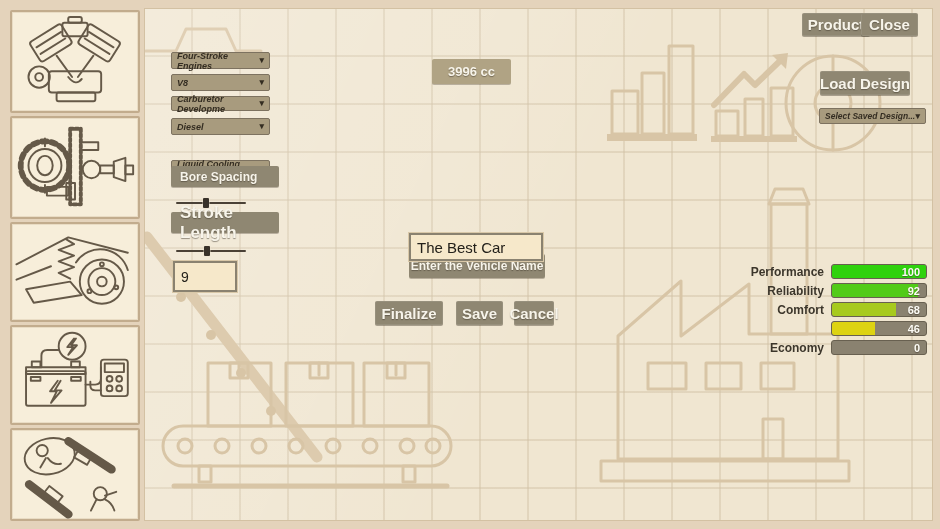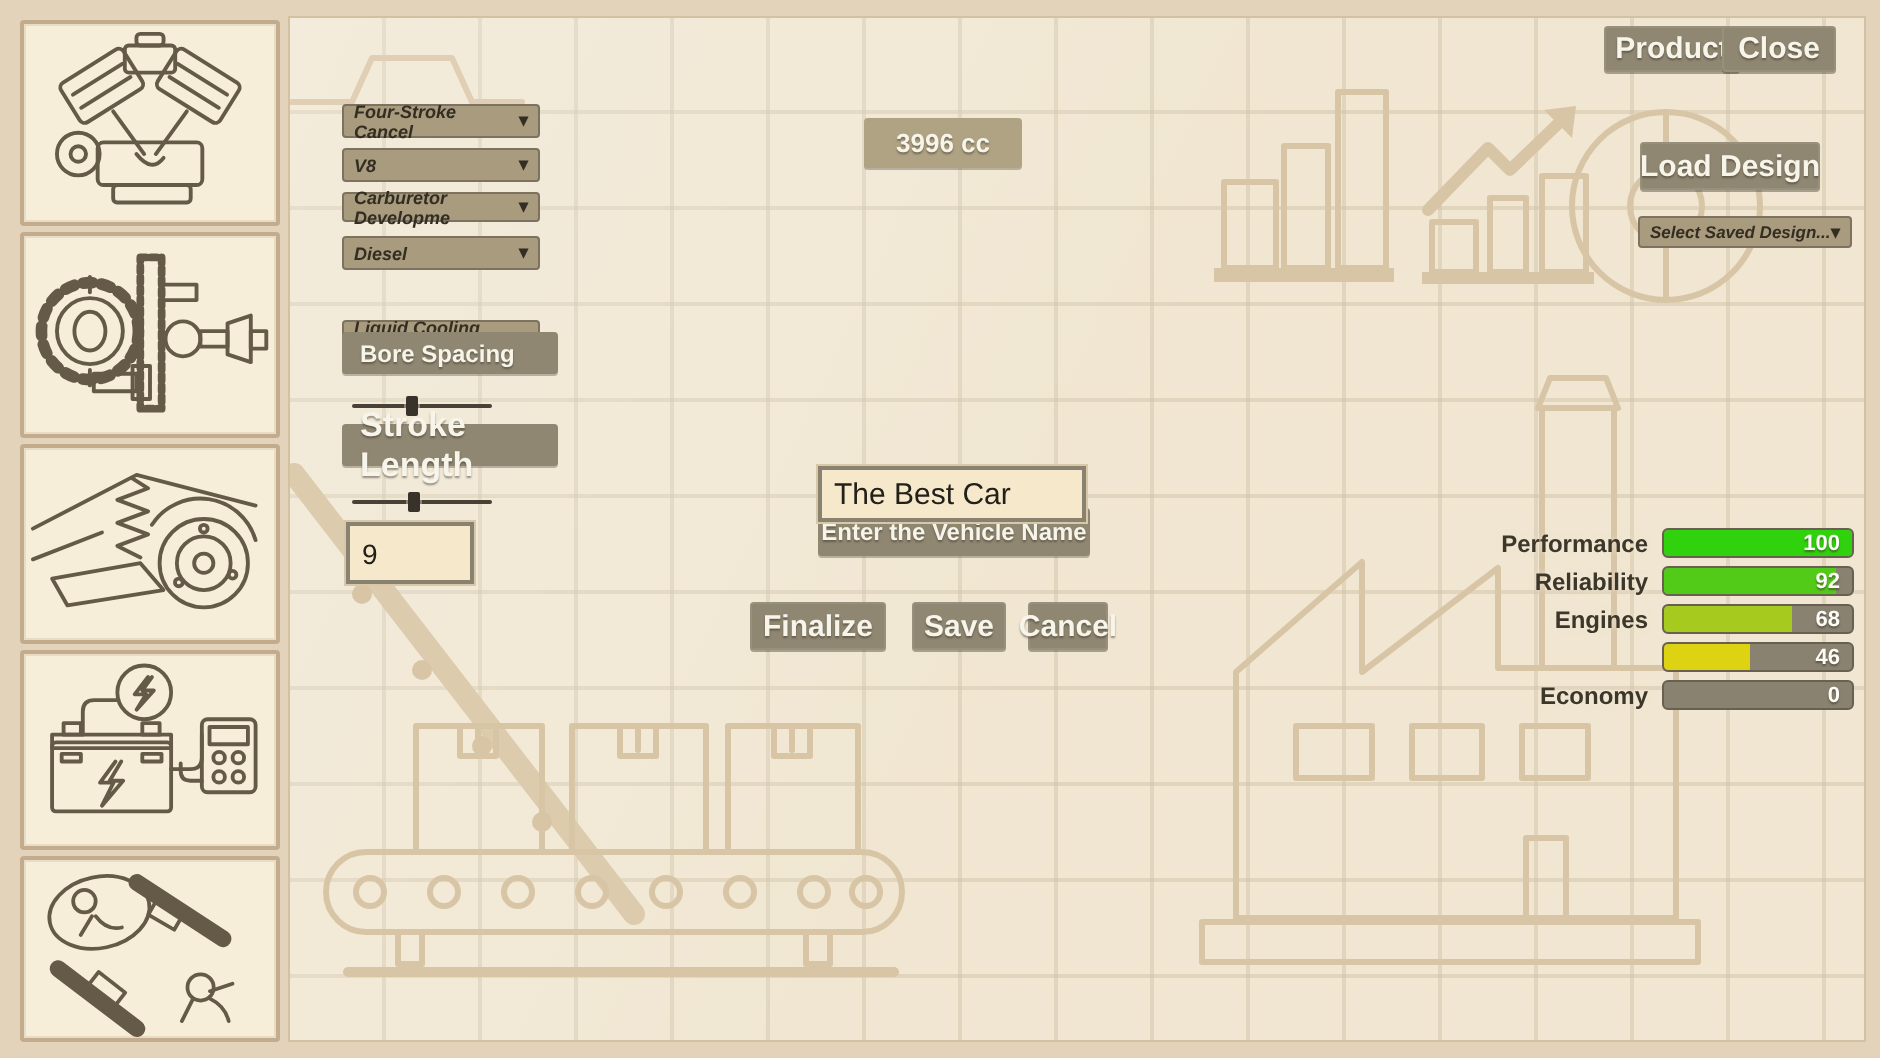--- a/index.html
+++ b/index.html
@@ -207,21 +207,21 @@
         <rect x="54" y="457" width="12" height="16"></rect>
           <rect x="258" y="457" width="12" height="16"></rect>
         <line x1="29" y1="477" x2="302" y2="477" stroke-width="5"></line>
       </g>
     </svg>
 
     <div class="btn" style="left:643px;top:4px;width:68px;height:23px;font-size:15px;margin-left:14px;">Product</div>
     <div class="btn" style="left:716px;top:4px;width:57px;height:23px;font-size:15px;">Close</div>
 
     <div class="dropdown" style="left:26px;top:43px;width:99px;height:17px;">
-      <span>Four-Stroke Cancel</span>
+      <span>Four-Stroke Engines</span>
       <span class="arrow">▾</span>
     </div>
     <div class="dropdown" style="left:26px;top:65px;width:99px;height:17px;">
       <span>V8</span>
       <span class="arrow">▾</span>
     </div>
     <div class="dropdown" style="left:26px;top:87px;width:99px;height:15px;">
       <span>Carburetor Developme</span>
       <span class="arrow">▾</span>
     </div>
@@ -269,21 +269,21 @@
         </div>
     </div>
     <div class="stat-row" style="left:560px;top:274px;width:227px;">
       <div class="stat-label">Reliability</div>
       <div class="stat-bar">
           <div class="stat-fill" style="width: 92%; background: rgb(82, 203, 24);"></div>
           <div class="stat-val">92</div>
         </div>
     </div>
     <div class="stat-row" style="left:560px;top:293px;width:227px;">
-      <div class="stat-label">Engines</div>
+      <div class="stat-label">Comfort</div>
       <div class="stat-bar">
           <div class="stat-fill" style="width: 68%; background: rgb(167, 202, 30);"></div>
           <div class="stat-val">68</div>
         </div>
     </div>
     <div class="stat-row" style="left:560px;top:312px;width:227px;">
       <div class="stat-bar">
           <div class="stat-fill" style="width: 46%; background: rgb(221, 211, 18);"></div>
           <div class="stat-val">46</div>
         </div>

